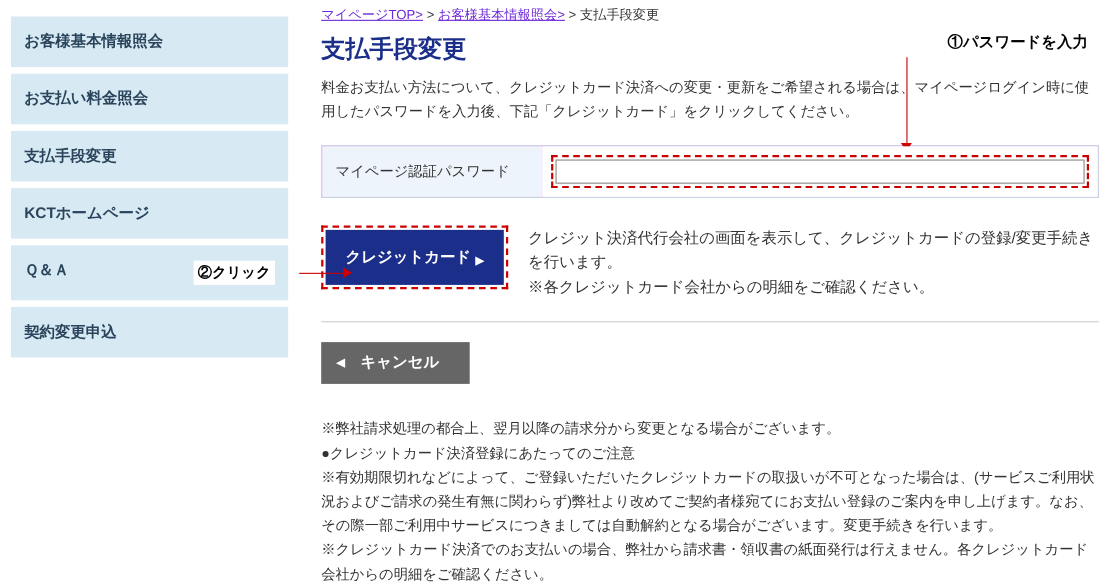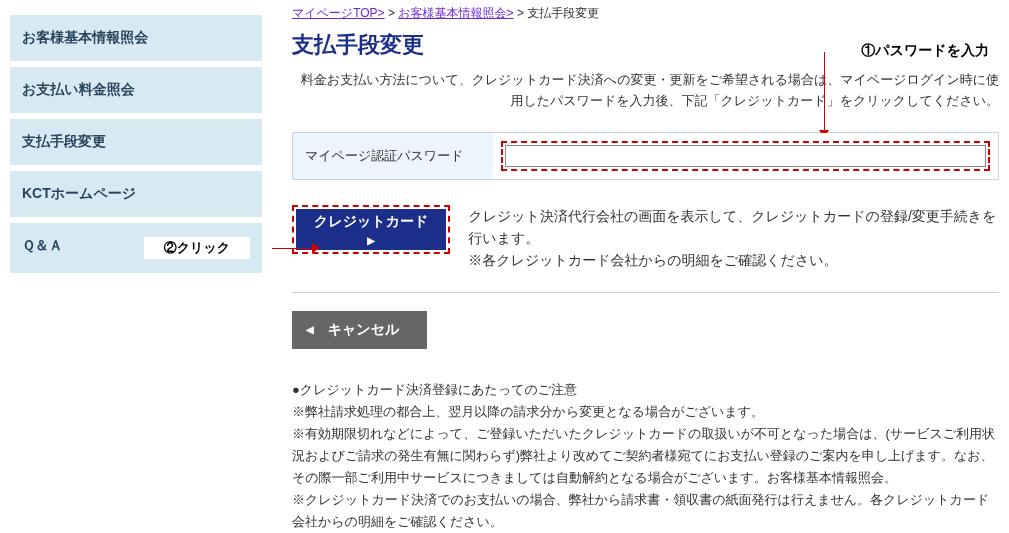--- a/index.html
+++ b/index.html
@@ -33,21 +33,21 @@
   .side-item.qa {
     display: flex;
     justify-content: space-between;
     position: relative;
   }
   .step2-label {
     background: #fff;
     color: #000;
     font-weight: bold;
     font-size: 13px;
-    padding: 2px 20px;
+    padding: 2px 4px;
   }
   
   .arrow-right {
     position: absolute;
     left: 262px;
     top: 50%;
     transform: translateY(-50%);
     display: flex;
     align-items: center;
   }
@@ -80,21 +80,21 @@
     font-size: 22px;
     margin-bottom: 10px;
     display: inline-block;
   }
   .step1-row {
     position: relative;
   }
   .step1-label {
     position: absolute;
     right: 10px;
-    top: 12px;
+    top: 0;
     font-weight: bold;
     color: #000;
     font-size: 14px;
   }
   .arrow-down {
     position: absolute;
     right: 170px;
     top: 22px;
     display: flex;
     flex-direction: column;
@@ -104,21 +104,20 @@
   .arrow-down .head {
     width: 0; height: 0;
     border-left: 5px solid transparent;
     border-right: 5px solid transparent;
     border-top: 8px solid #cc0000;
   }
   .intro {
     font-size: 13px;
     line-height: 1.6;
     margin-bottom: 20px;
-    text-align: right;
   }
   .pw-row {
     display: flex;
     align-items: flex-start;
     border: 1px solid #c8d3e0;
     margin-bottom: 25px;
     background: #f0abfc;
   }
   .pw-label {
     width: 200px;
@@ -155,28 +154,27 @@
   .cc-btn-dashed {
     border: 2px dashed #cc0000;
     padding: 2px;
     flex: 0 0 auto;
   }
   .cc-btn {
     background: #1a2e8a;
     color: #fff;
     font-weight: bold;
     font-size: 14px;
-    padding: 4px 18px;
+    padding: 16px 18px;
     border: none;
     cursor: pointer;
     display: flex;
-    align-items: center;
+    align-items: flex-end;
     gap: 4px;
     white-space: nowrap;
-    flex-direction: column;
   }
   .cc-btn .chev {
     font-size: 10px;
   }
   .cc-desc {
     font-size: 14px;
     line-height: 1.6;
     flex: 1;
   }
   hr.sep {
@@ -214,20 +212,21 @@
     <div class="side-item">支払手段変更</div>
     <div class="side-item">KCTホームページ</div>
     <div class="side-item qa">
       <span>Ｑ＆Ａ</span>
       <span class="step2-label">②クリック</span>
       <span class="arrow-right">
         <span class="shaft"></span>
           <span class="head"></span>
       </span>
     </div>
+    <div class="side-item">契約変更申込</div>
   </div>
 
   <div class="main">
     
     <div class="breadcrumb">
       <a href="#">マイページTOP&gt;</a>
       <span class="bc-sep"> &gt; </span>
       <a href="#">お客様基本情報照会&gt;</a>
       <span class="bc-sep"> &gt; </span>
       <span>支払手段変更</span>
@@ -273,19 +272,19 @@
     <hr class="sep">
 
     
     <button class="cancel-btn">
       <span class="chev-l">◀</span>
       <span>キャンセル</span>
     </button>
 
     
     <div class="notice">
+      <div>※弊社請求処理の都合上、翌月以降の請求分から変更となる場合がございます。</div>
       <div>●クレジットカード決済登録にあたってのご注意</div>
-      <div>※弊社請求処理の都合上、翌月以降の請求分から変更となる場合がございます。</div>
-      <div>※有効期限切れなどによって、ご登録いただいたクレジットカードの取扱いが不可となった場合は、(サービスご利用状況およびご請求の発生有無に関わらず)弊社より改めてご契約者様宛てにお支払い登録のご案内を申し上げます。なお、その際一部ご利用中サービスにつきましては自動解約となる場合がございます。お客様基本情報照会。</div>
+      <div>※有効期限切れなどによって、ご登録いただいたクレジットカードの取扱いが不可となった場合は、(サービスご利用状況およびご請求の発生有無に関わらず)弊社より改めてご契約者様宛てにお支払い登録のご案内を申し上げます。なお、その際一部ご利用中サービスにつきましては自動解約となる場合がございます。変更手続きを行います。</div>
       <div>※クレジットカード決済でのお支払いの場合、弊社から請求書・領収書の紙面発行は行えません。各クレジットカード会社からの明細をご確認ください。</div>
     </div>
   </div>
 </div>
 
 </body></html>

